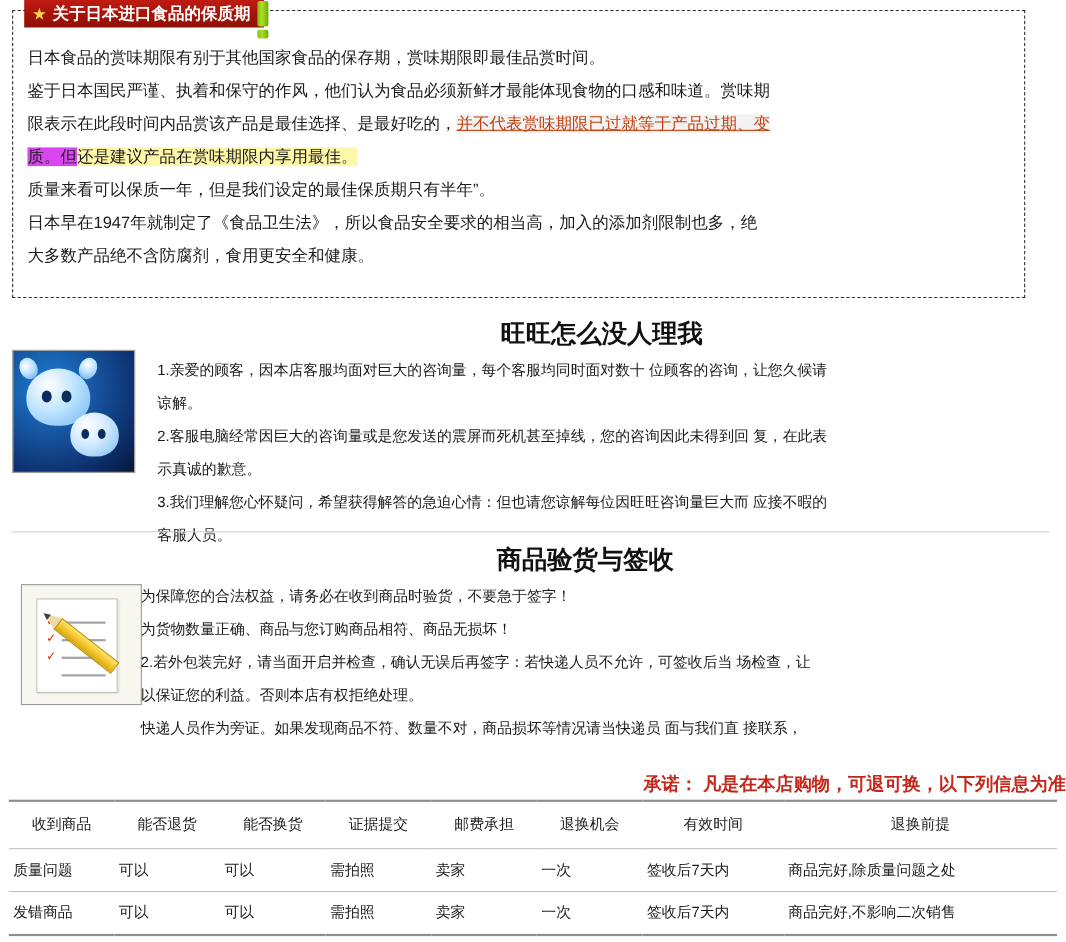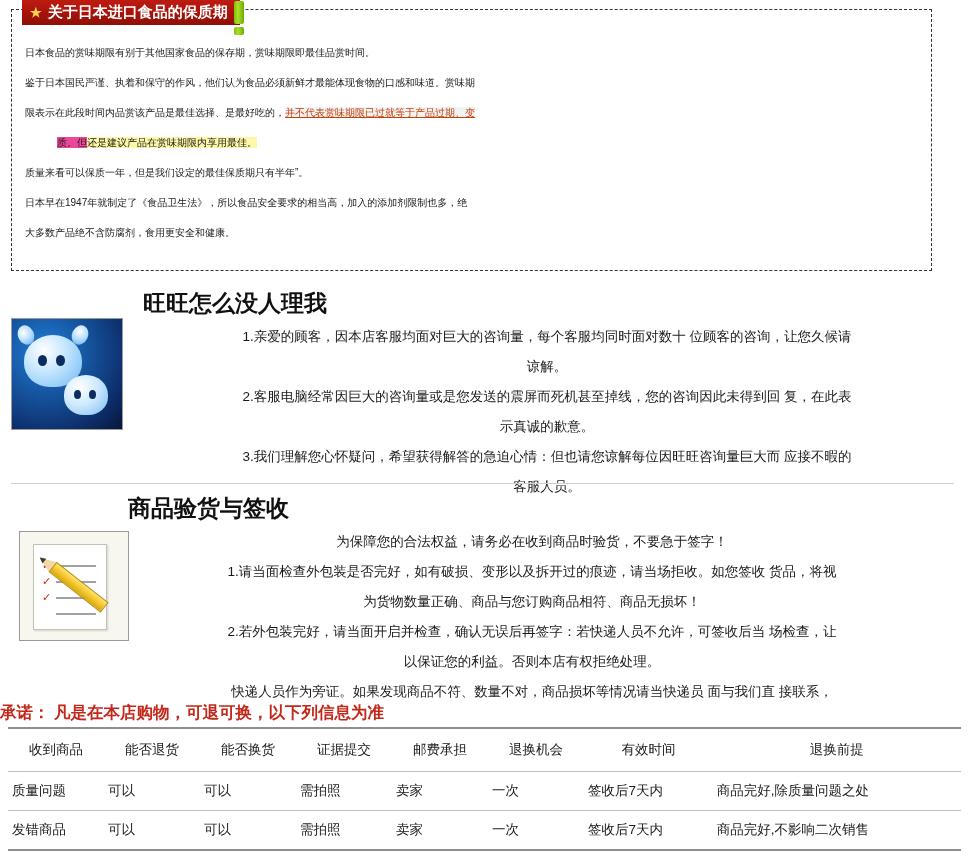--- a/index.html
+++ b/index.html
@@ -73,62 +73,61 @@
     width: 10px;
     height: 8px;
     background: linear-gradient(to right, #7fc000 0%, #a9e02c 40%, #6faa00 100%);
     border-radius: 2px;
   }
   .notice-body {
     position: absolute;
     left: 13px;
     top: 28px;
     width: 893px;
-    font-size: 10px;
+    font-size: 15px;
     line-height: 30px;
     color: #1a1a1a;
   }
   .notice-body p {
     margin: 0;
   }
   .hl-red {
     color: #c2410c;
     background: #f2f2f2;
     text-decoration: underline;
   }
   .hl-grey {
-    background: #ec4899;
-    margin-left: 32px;
+    background: #d946ef;
   }
   .hl-yellow {
     background: #fff7a8;
     text-align: center;
   }
 
   
   .block {
     position: absolute;
     width: 940px;
     left: 11px;
   }
   .block-title {
     font-size: 23px;
     font-weight: bold;
     color: #111111;
     line-height: 30px;
     margin: 0 0 4px 0;
+    text-align: center;
   }
   .block-text {
     font-size: 13.5px;
     line-height: 30px;
     color: #1a1a1a;
   }
   .block-text p {
     margin: 0;
-    text-align: center;
   }
 
   
   #wangwang-block { top: 288px; }
   .ww-img {
     position: absolute;
     left: 0px;
     top: 30px;
     width: 110px;
     height: 110px;
@@ -283,21 +282,21 @@
     top: 0;
     width: 808px;
   }
 
   
   .promise {
     position: absolute;
     left: 0;
     top: 702px;
     width: 969px;
-    text-align: left;
+    text-align: right;
     color: #c2281b;
     font-size: 16.5px;
     font-weight: bold;
   }
 
   
   .table-wrap {
     position: absolute;
     left: 8px;
     top: 727px;
@@ -391,21 +390,20 @@
       <div class="pencil">
         <div class="tip"></div>
         <div class="lead"></div>
         <div class="body"></div>
       </div>
     </div>
     <div class="ins-text">
       <div class="block-title">商品验货与签收</div>
       <div class="block-text">
         <p>为保障您的合法权益，请务必在收到商品时验货，不要急于签字！</p>
-        <p>1.请当面检查外包装是否完好，如有破损、变形以及拆开过的痕迹，请当场拒收。如您签收 货品，将视</p>
         <p>为货物数量正确、商品与您订购商品相符、商品无损坏！</p>
         <p>2.若外包装完好，请当面开启并检查，确认无误后再签字：若快递人员不允许，可签收后当 场检查，让</p>
         <p>以保证您的利益。否则本店有权拒绝处理。</p>
         <p>快递人员作为旁证。如果发现商品不符、数量不对，商品损坏等情况请当快递员 面与我们直 接联系，</p>
       </div>
     </div>
   </div>
 
   <div class="promise">承诺：  凡是在本店购物，可退可换，以下列信息为准</div>
 

